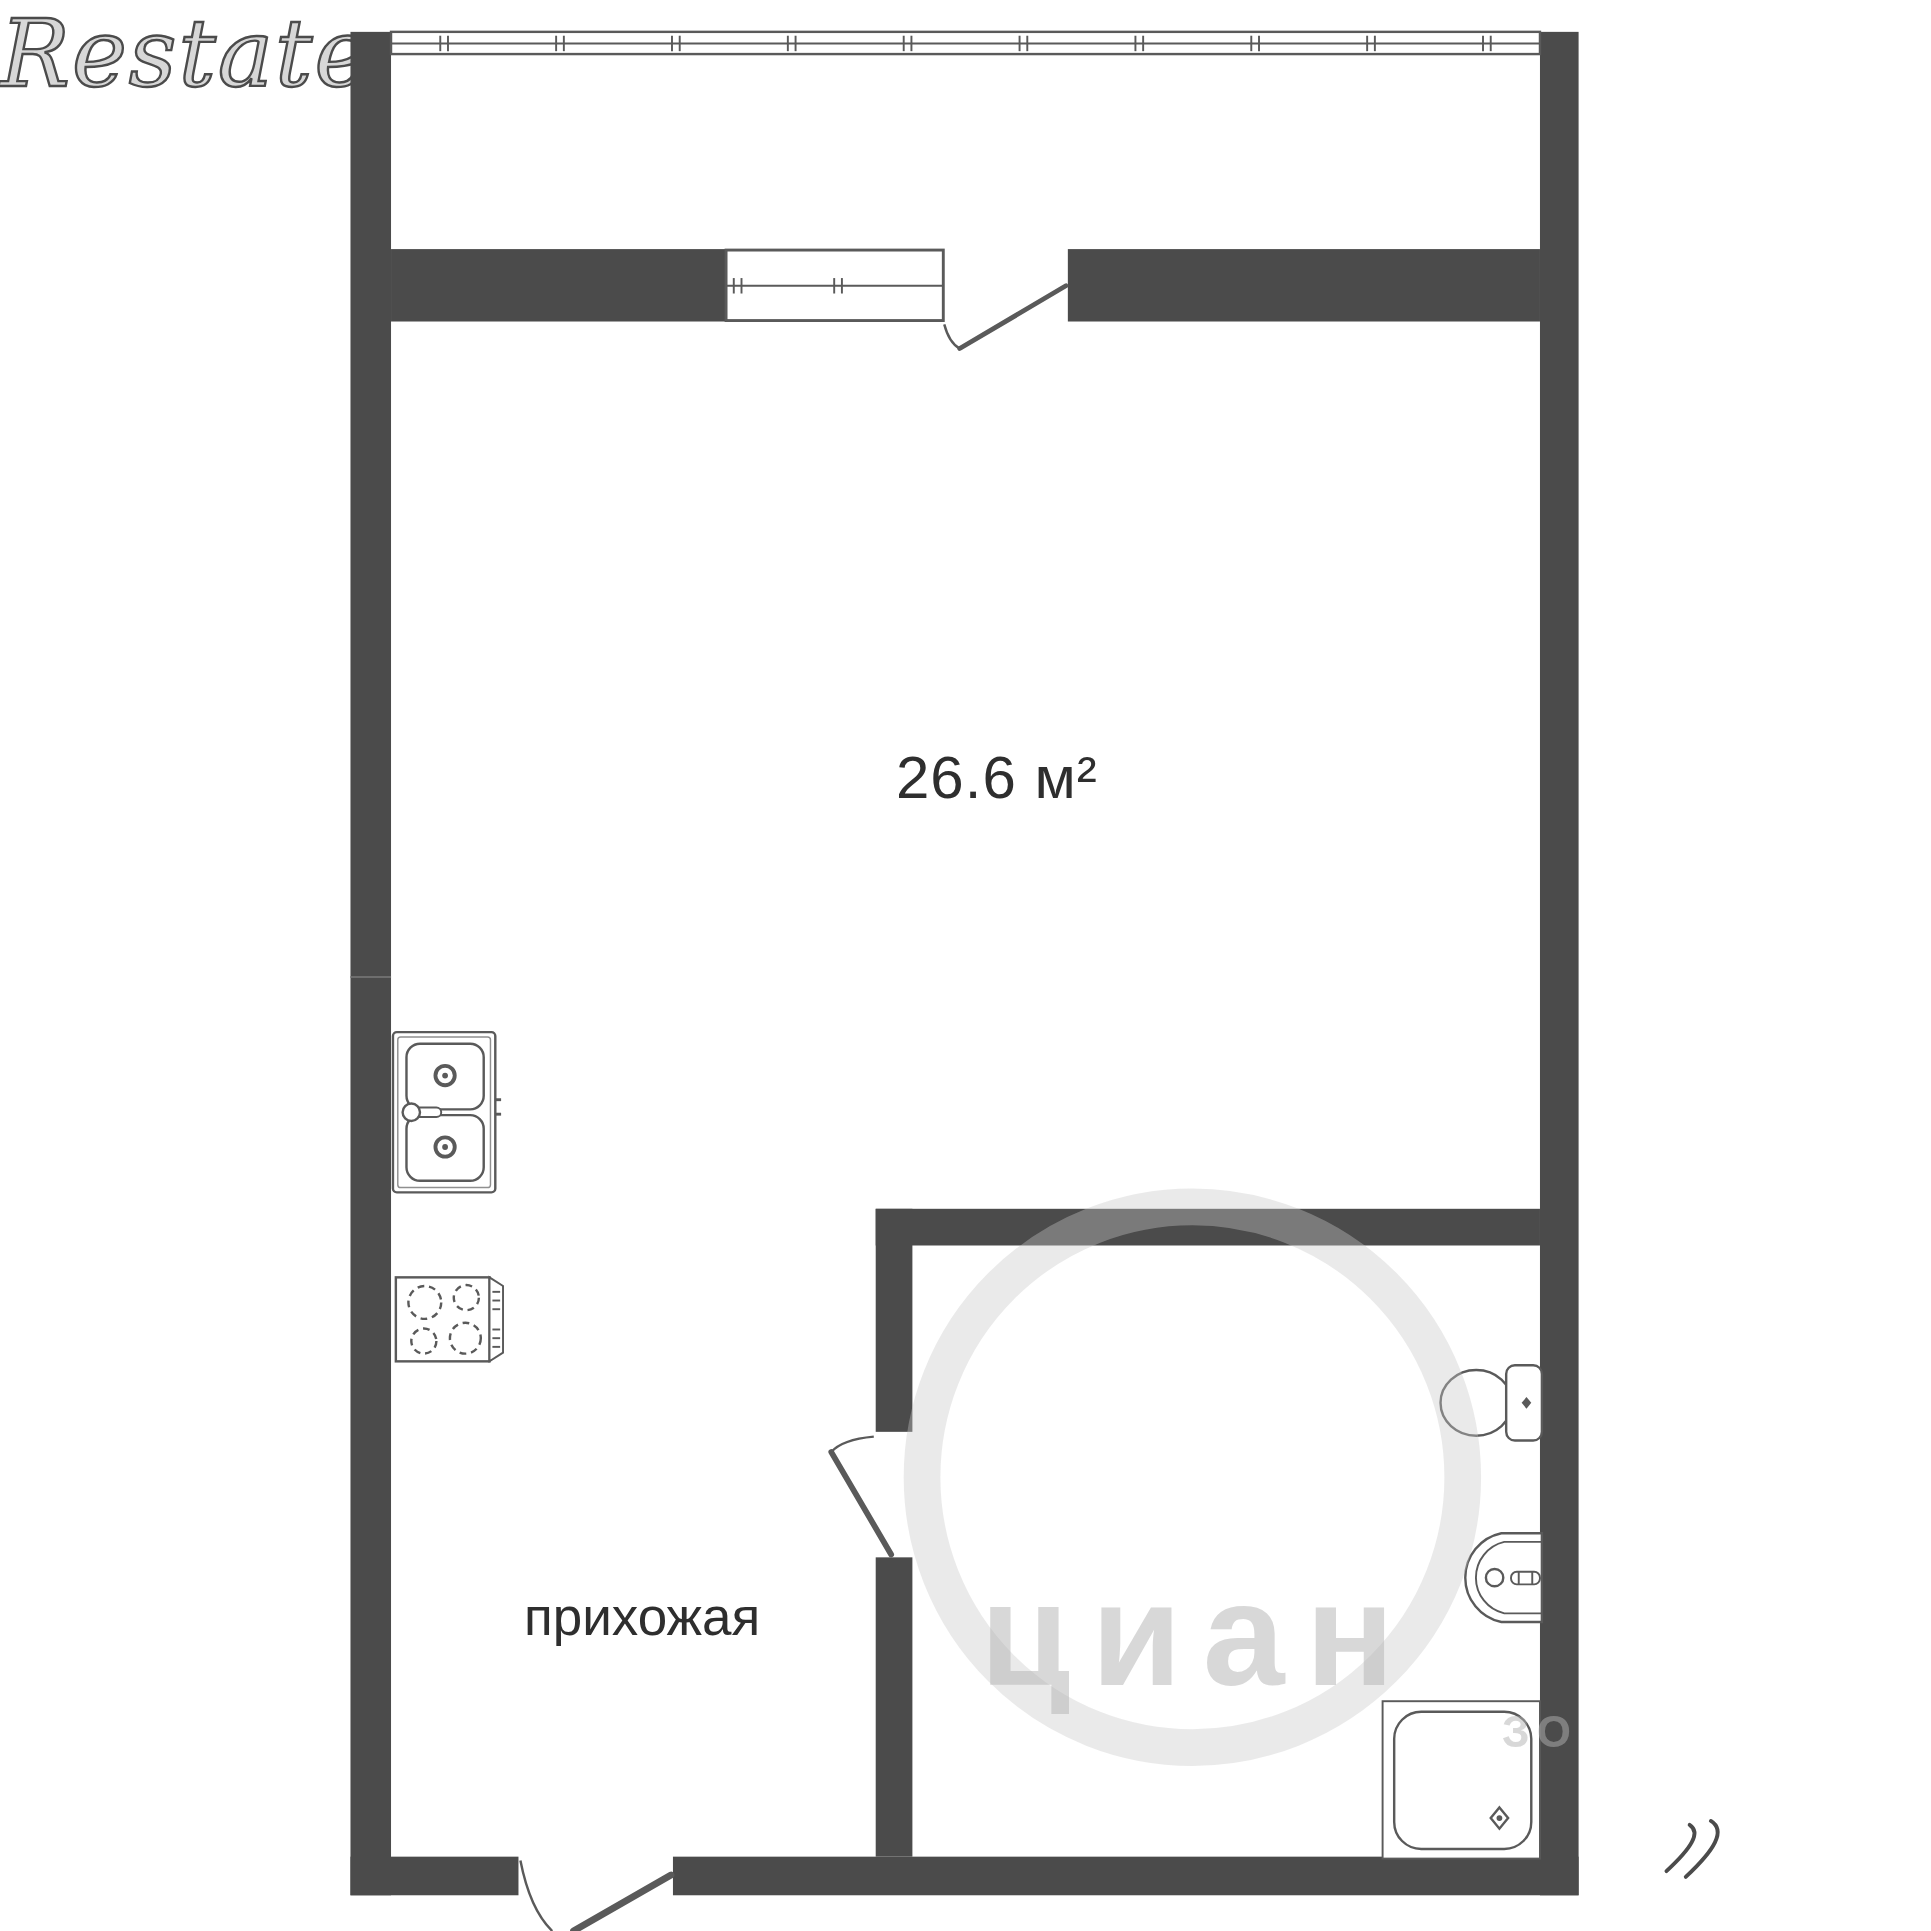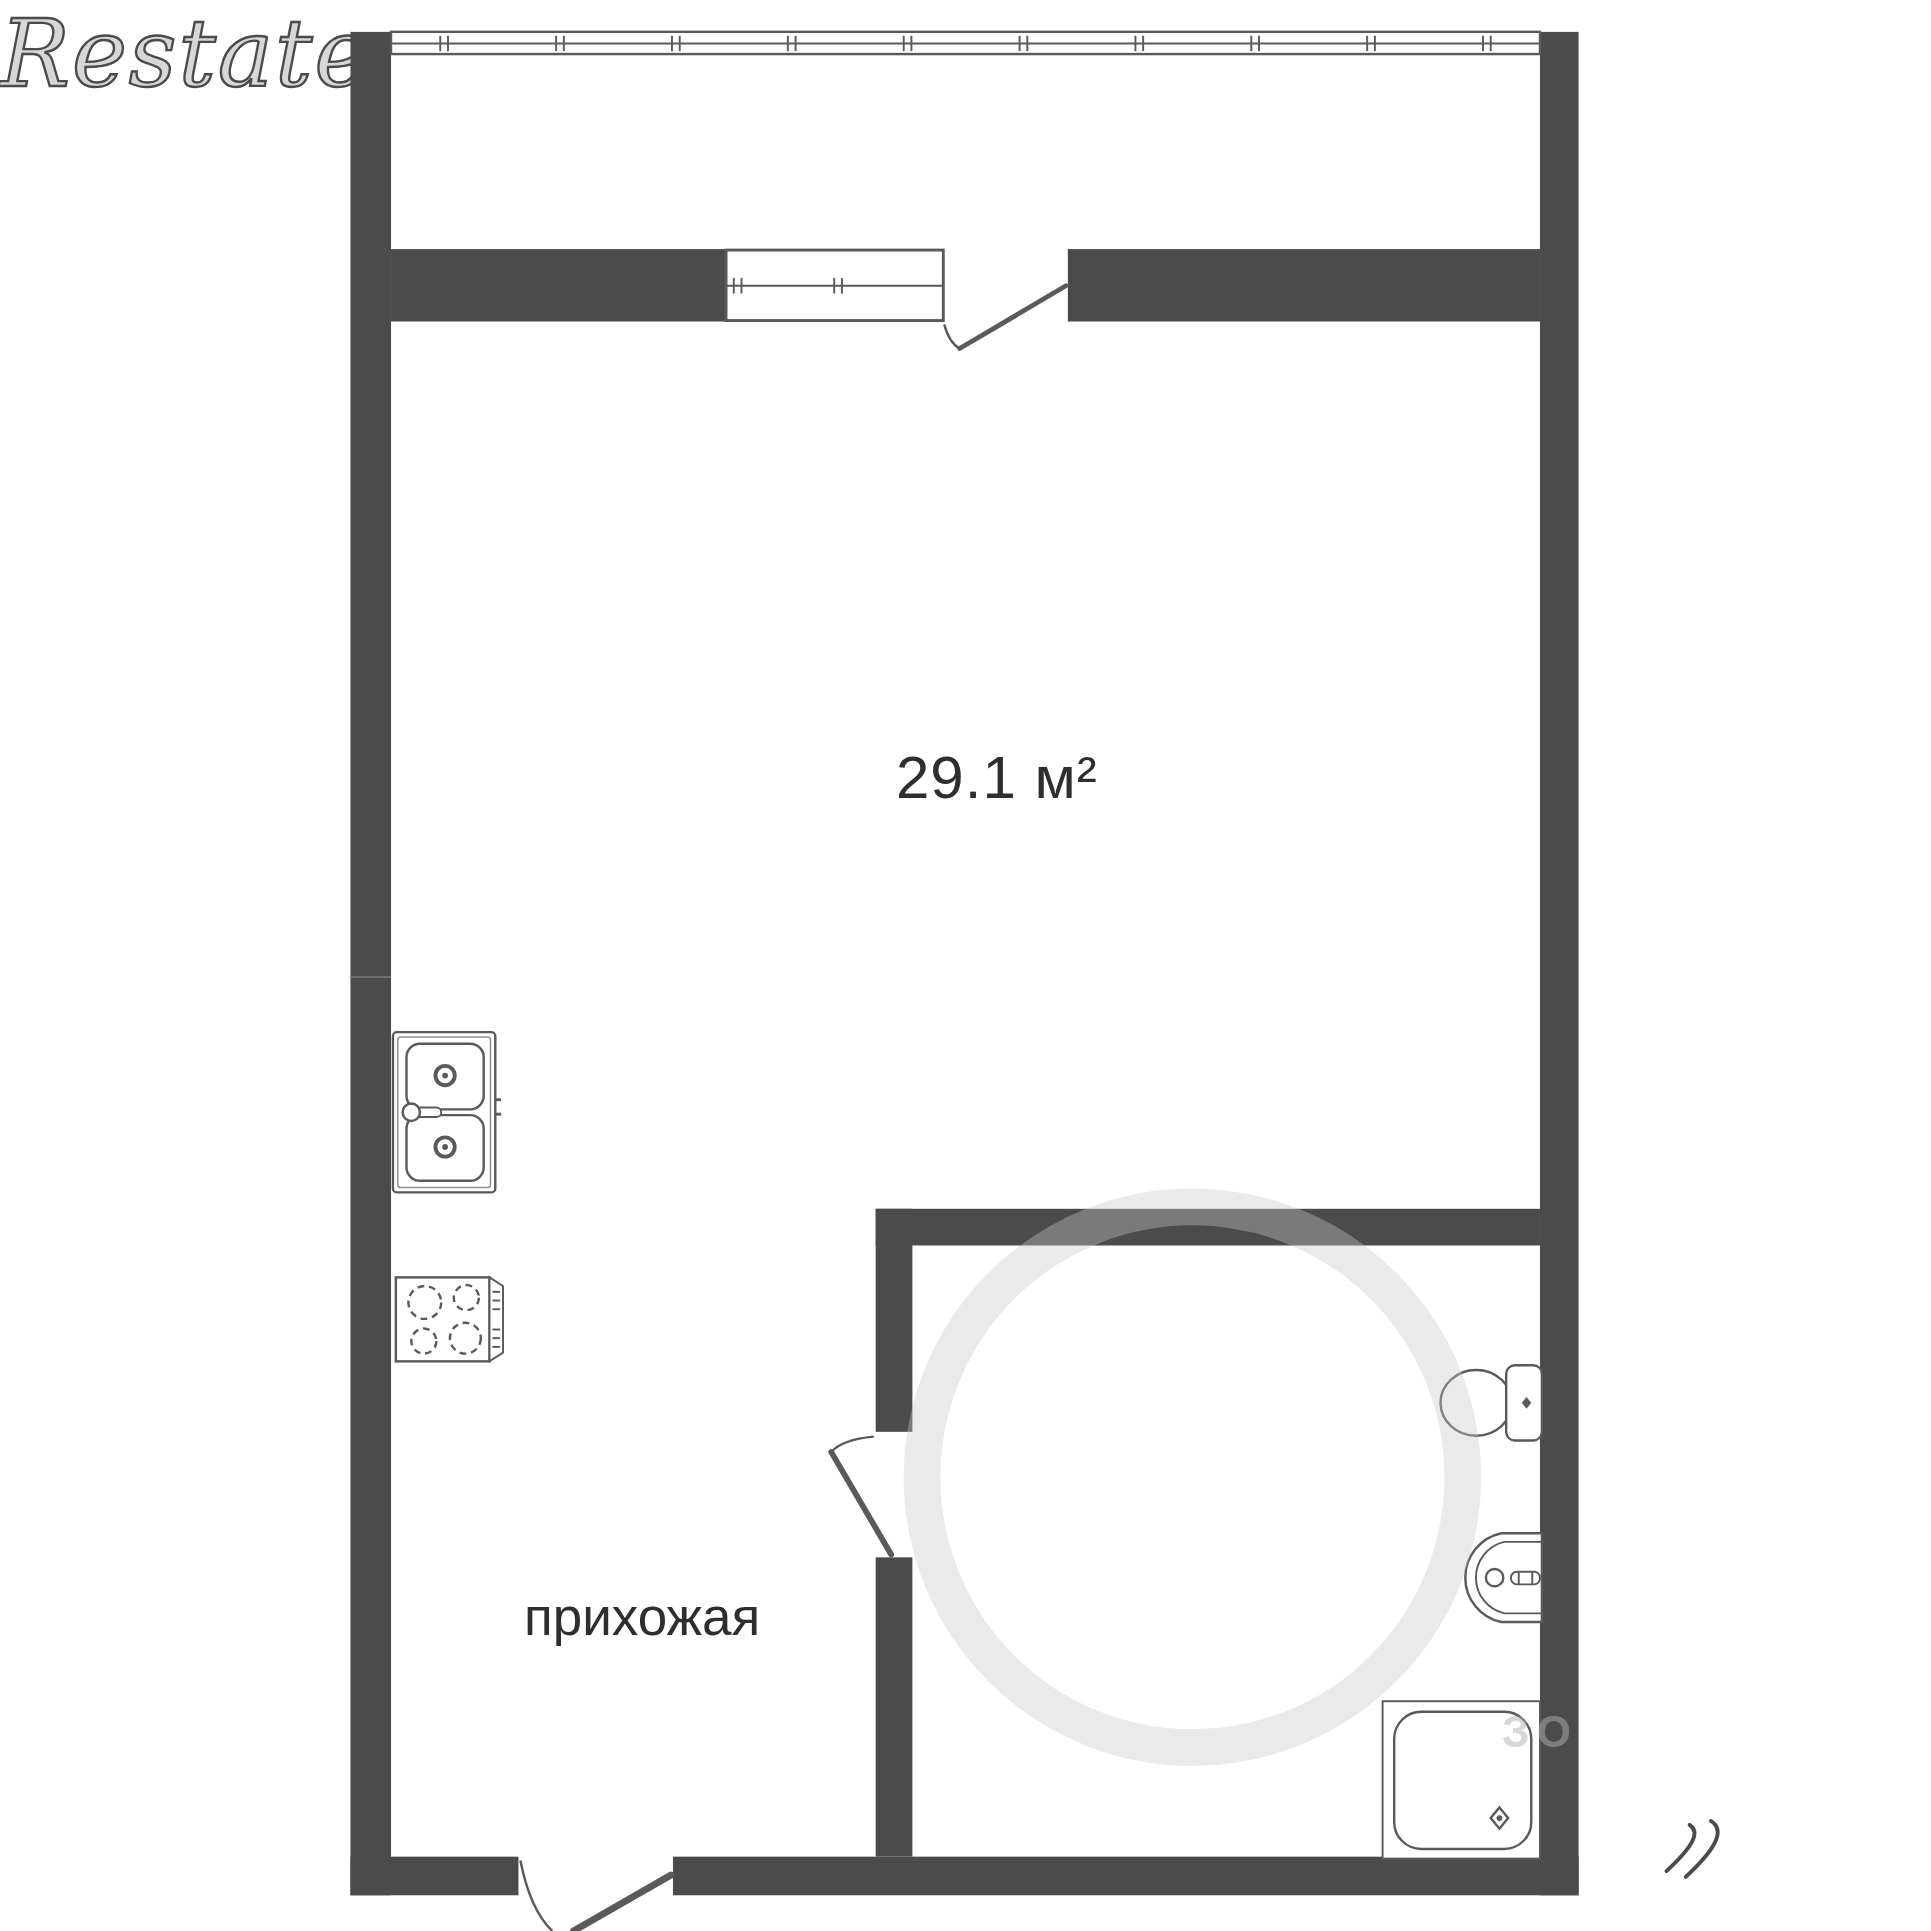--- a/index.html
+++ b/index.html
@@ -167,23 +167,24 @@
     </g>
 
     <circle cx="1235" cy="1530" r="280" fill="none" stroke="rgba(200,200,200,0.38)" stroke-width="38"></circle>
 
     <g fill="none" stroke="var(--wall)" stroke-width="4" stroke-linecap="round">
       <path d="M 1726 1938 C 1752 1914 1762 1898 1750 1890"></path>
       <path d="M 1746 1944 C 1776 1916 1788 1896 1772 1886"></path>
     </g>
   </svg>
 
-  <div class="label area-label">29.1 м²</div>
+  <div class="label area-label">26.6 м²</div>
 
   <div class="label hall-label">прихожая</div>
 
+  <div class="wm wm-center">циан</div>
 
   <div class="wm wm-frag">ЗО</div>
 
   <div class="wm-restate">Restate</div>
 
 </div>
 
 
 </body></html>

